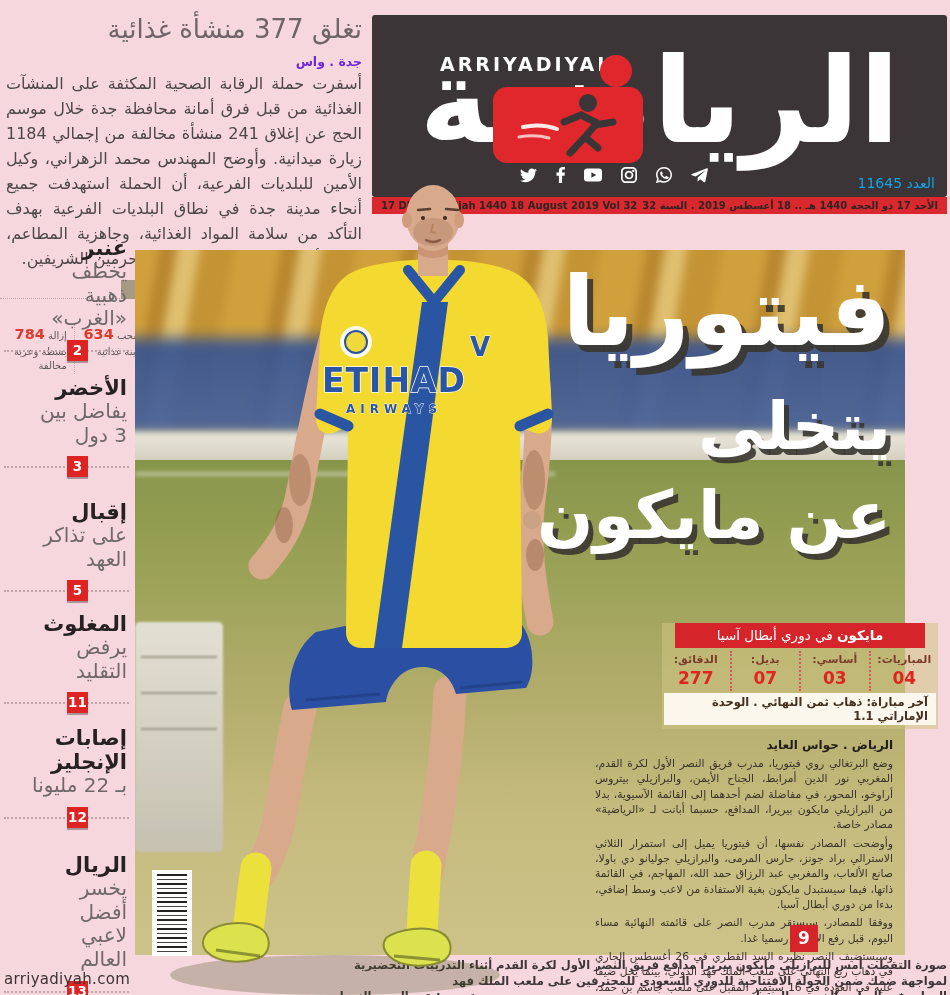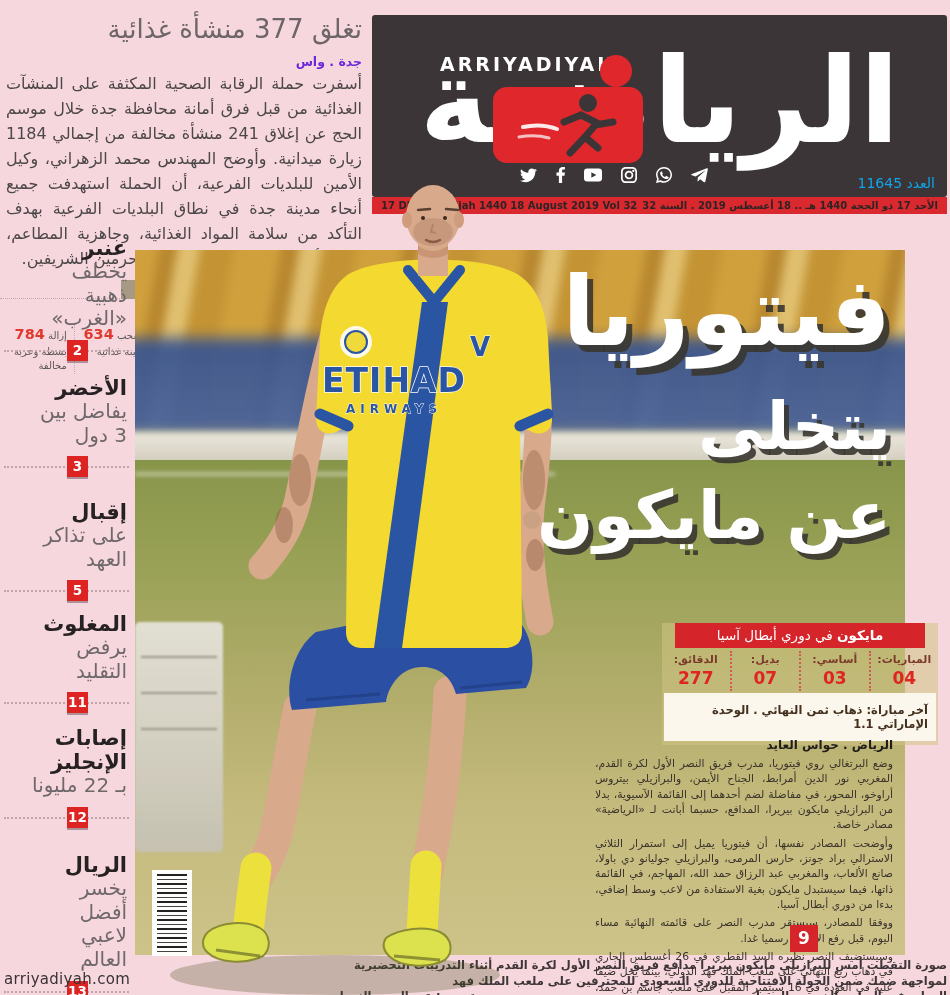--- a/index.html
+++ b/index.html
@@ -71,21 +71,21 @@
 
   
   .statsbox{position:absolute;left:480px;top:373px;width:276px;z-index:3;direction:rtl;background:rgba(207,196,131,.55);padding-bottom:4px;margin-left:47px;}
   .sb-bar{margin:0 13px;height:25px;background:#d6242b;color:#fff;font-size:13.5px;text-align:center;line-height:25px;}
   .sb-bar b{font-weight:bold;}
   .sb-cols{display:flex;direction:rtl;margin-top:3px;}
   .sb-col{flex:1;text-align:center;border-left:2px dotted #d6575a;padding:2px 0 3px 0;}
   .sb-col:last-child{border-left:none;}
   .sb-label{font-size:11px;font-weight:bold;color:#7e3a2b;}
   .sb-val{font-size:17px;font-weight:bold;color:#e02520;margin-top:2px;}
-  .sb-last{margin:2px 2px 0 2px;background:#fbf7ec;font-size:11.5px;font-weight:bold;color:#44301f;padding:10px 8px;text-align:right;}
+  .sb-last{margin:2px 2px 0 2px;background:#fbf7ec;font-size:11.5px;font-weight:bold;color:#44301f;padding:2px 8px;text-align:right;}
 
   
   .article{position:absolute;left:460px;top:488px;width:298px;z-index:3;direction:rtl;text-align:right;color:#3a332c;}
   .art-by{font-size:12px;font-weight:bold;color:#221d1a;margin-bottom:4px;}
   .article p{font-size:10.8px;line-height:1.42;margin:0 0 3px 0;text-align:justify;}
   .page9{position:absolute;left:655px;top:675px;width:28px;height:27px;background:#d6242b;color:#fff;font-size:17px;font-weight:bold;text-align:center;line-height:27px;z-index:4;}
 
   
   .caption{position:absolute;left:330px;top:958px;width:617px;direction:rtl;font-size:11.5px;font-weight:bold;color:#3d3538;line-height:1.35;}
   .cap2{display:flex;justify-content:space-between;}

